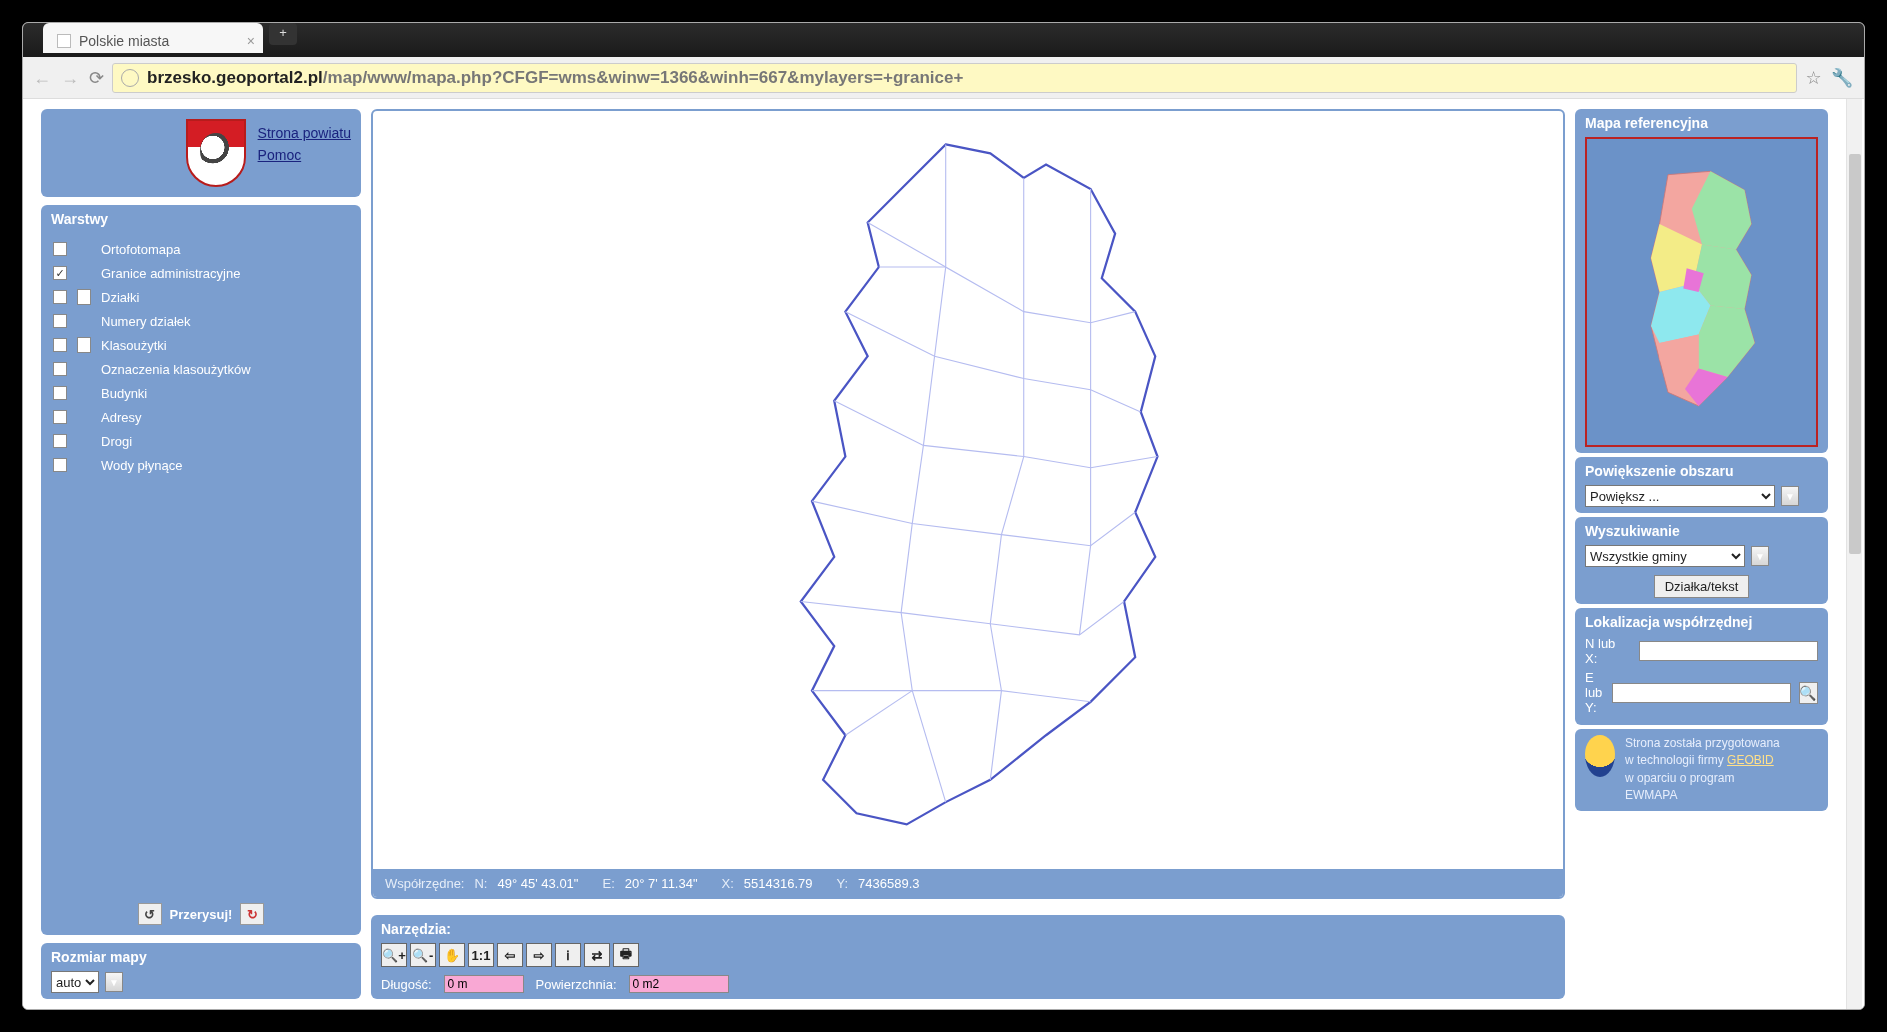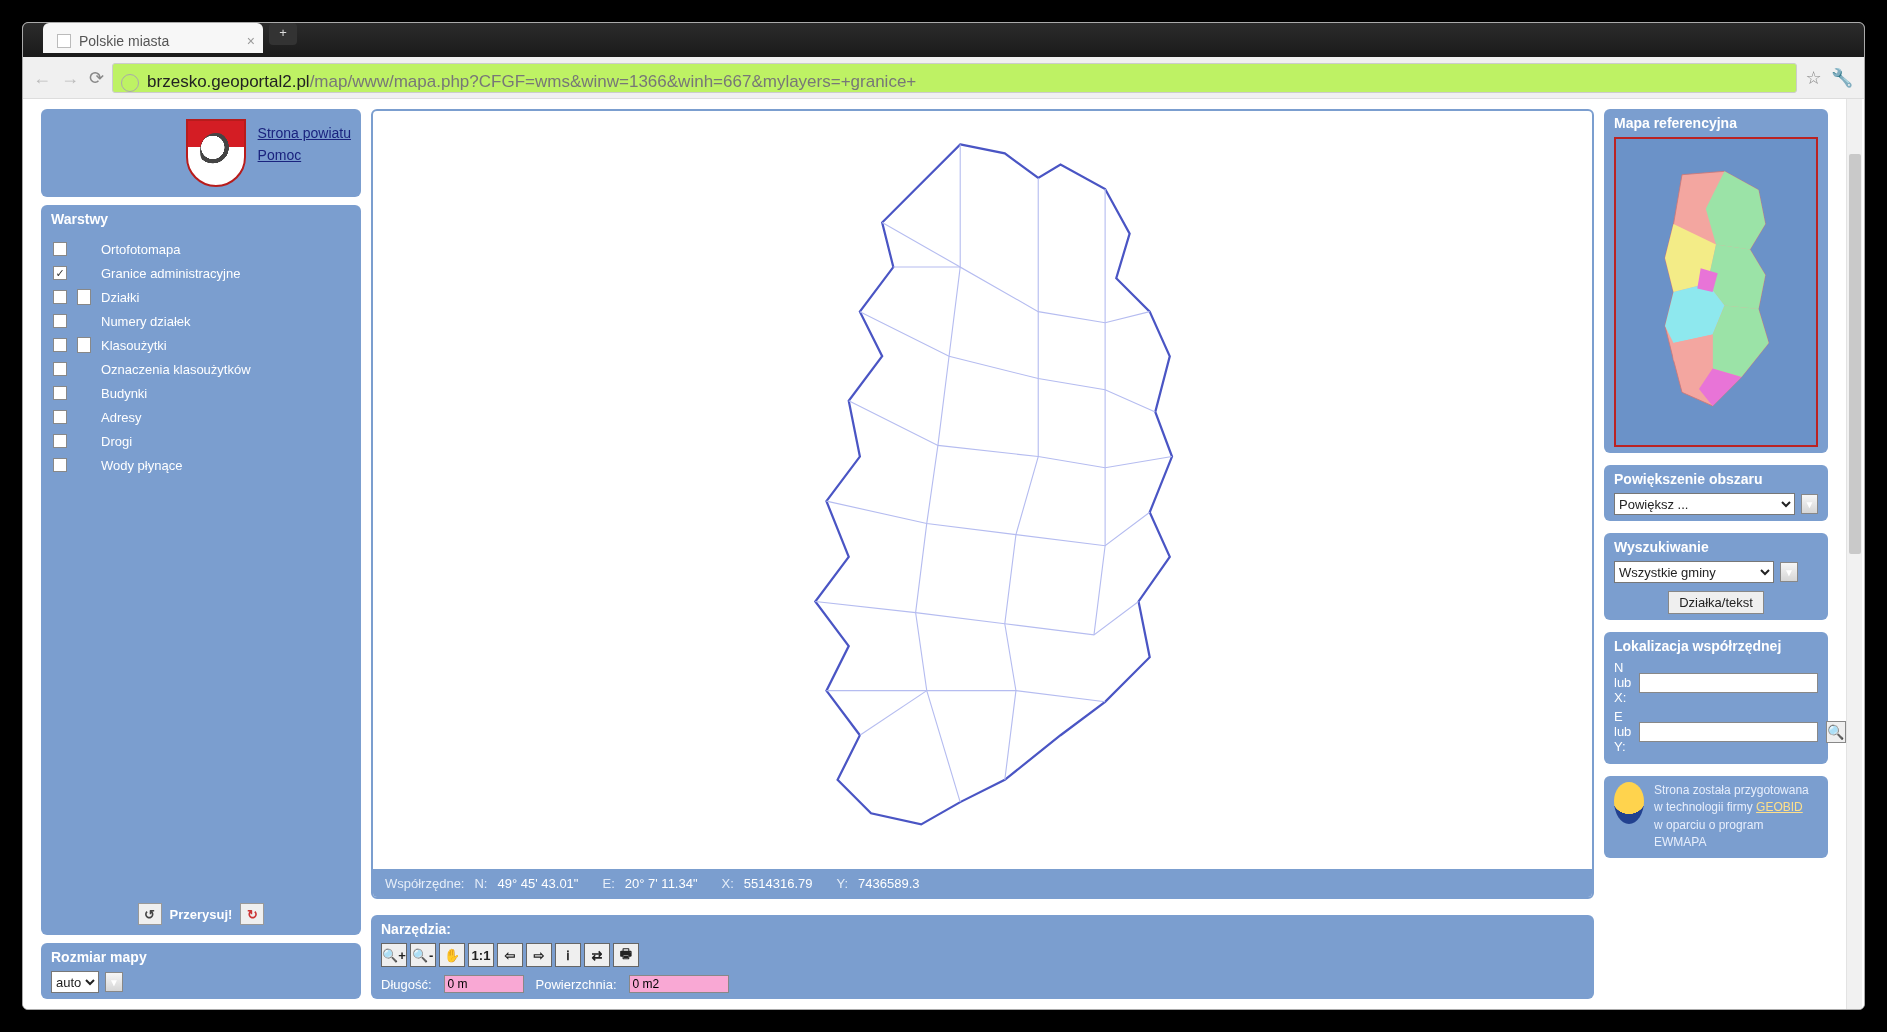--- a/index.html
+++ b/index.html
@@ -60,29 +60,30 @@
   padding: 0 10px;
   gap: 8px;
   border-bottom: 1px solid #ddd;
 }
 .nav-arrow {
   width: 20px; height: 20px; color: #bbb; font-size: 18px; user-select: none;
 }
 .reload { color: #888; font-size: 18px; }
 .url-box {
   flex: 1;
-  background: #bef264;
+  background: #fef9c3;
   border: 1px solid #ccc;
   border-radius: 3px;
   height: 30px;
   display: flex;
-  align-items: flex-end;
+  align-items: center;
   padding: 0 8px;
   font-size: 17px;
   color: #777;
+  font-weight: bold;
 }
 .url-box .globe {
   width: 18px; height: 18px; border: 1px solid #aaa; border-radius: 50%;
   margin-right: 8px; display:inline-block;
 }
 .url-box .domain { color: #222; }
 .right-icons { display: flex; gap: 10px; color: #888; font-size: 18px; }
 .content-area {
   background: #fff;
   padding: 10px 18px;
@@ -94,21 +95,21 @@
 .vscroll {
   position: absolute; right: 2px; top: 0; bottom: 0; width: 16px;
   background: #f1f1f1; border-left: 1px solid #e3e3e3;
 }
 .vscroll .thumb {
   position: absolute; top: 6%; width: 12px; left: 2px; height: 44%;
   background: #c9c9c9; border-radius: 2px;
 }
 .left-col { width: 320px; display: flex; flex-direction: column; gap: 8px; }
 .mid-col { flex: 1; display: flex; flex-direction: column; gap: 16px; }
-.right-col { width: 224px; display: flex; flex-direction: column; gap: 12px; margin-right: 18px; }
+.right-col { width: 253px; display: flex; flex-direction: column; gap: 4px; margin-right: 18px; }
 .panel {
   background: #7b9ecf;
   border-radius: 6px;
   padding: 6px 10px;
   color: #fff;
 }
 .panel-title {
   font-weight: bold;
   font-size: 14px;
   margin-bottom: 6px;

